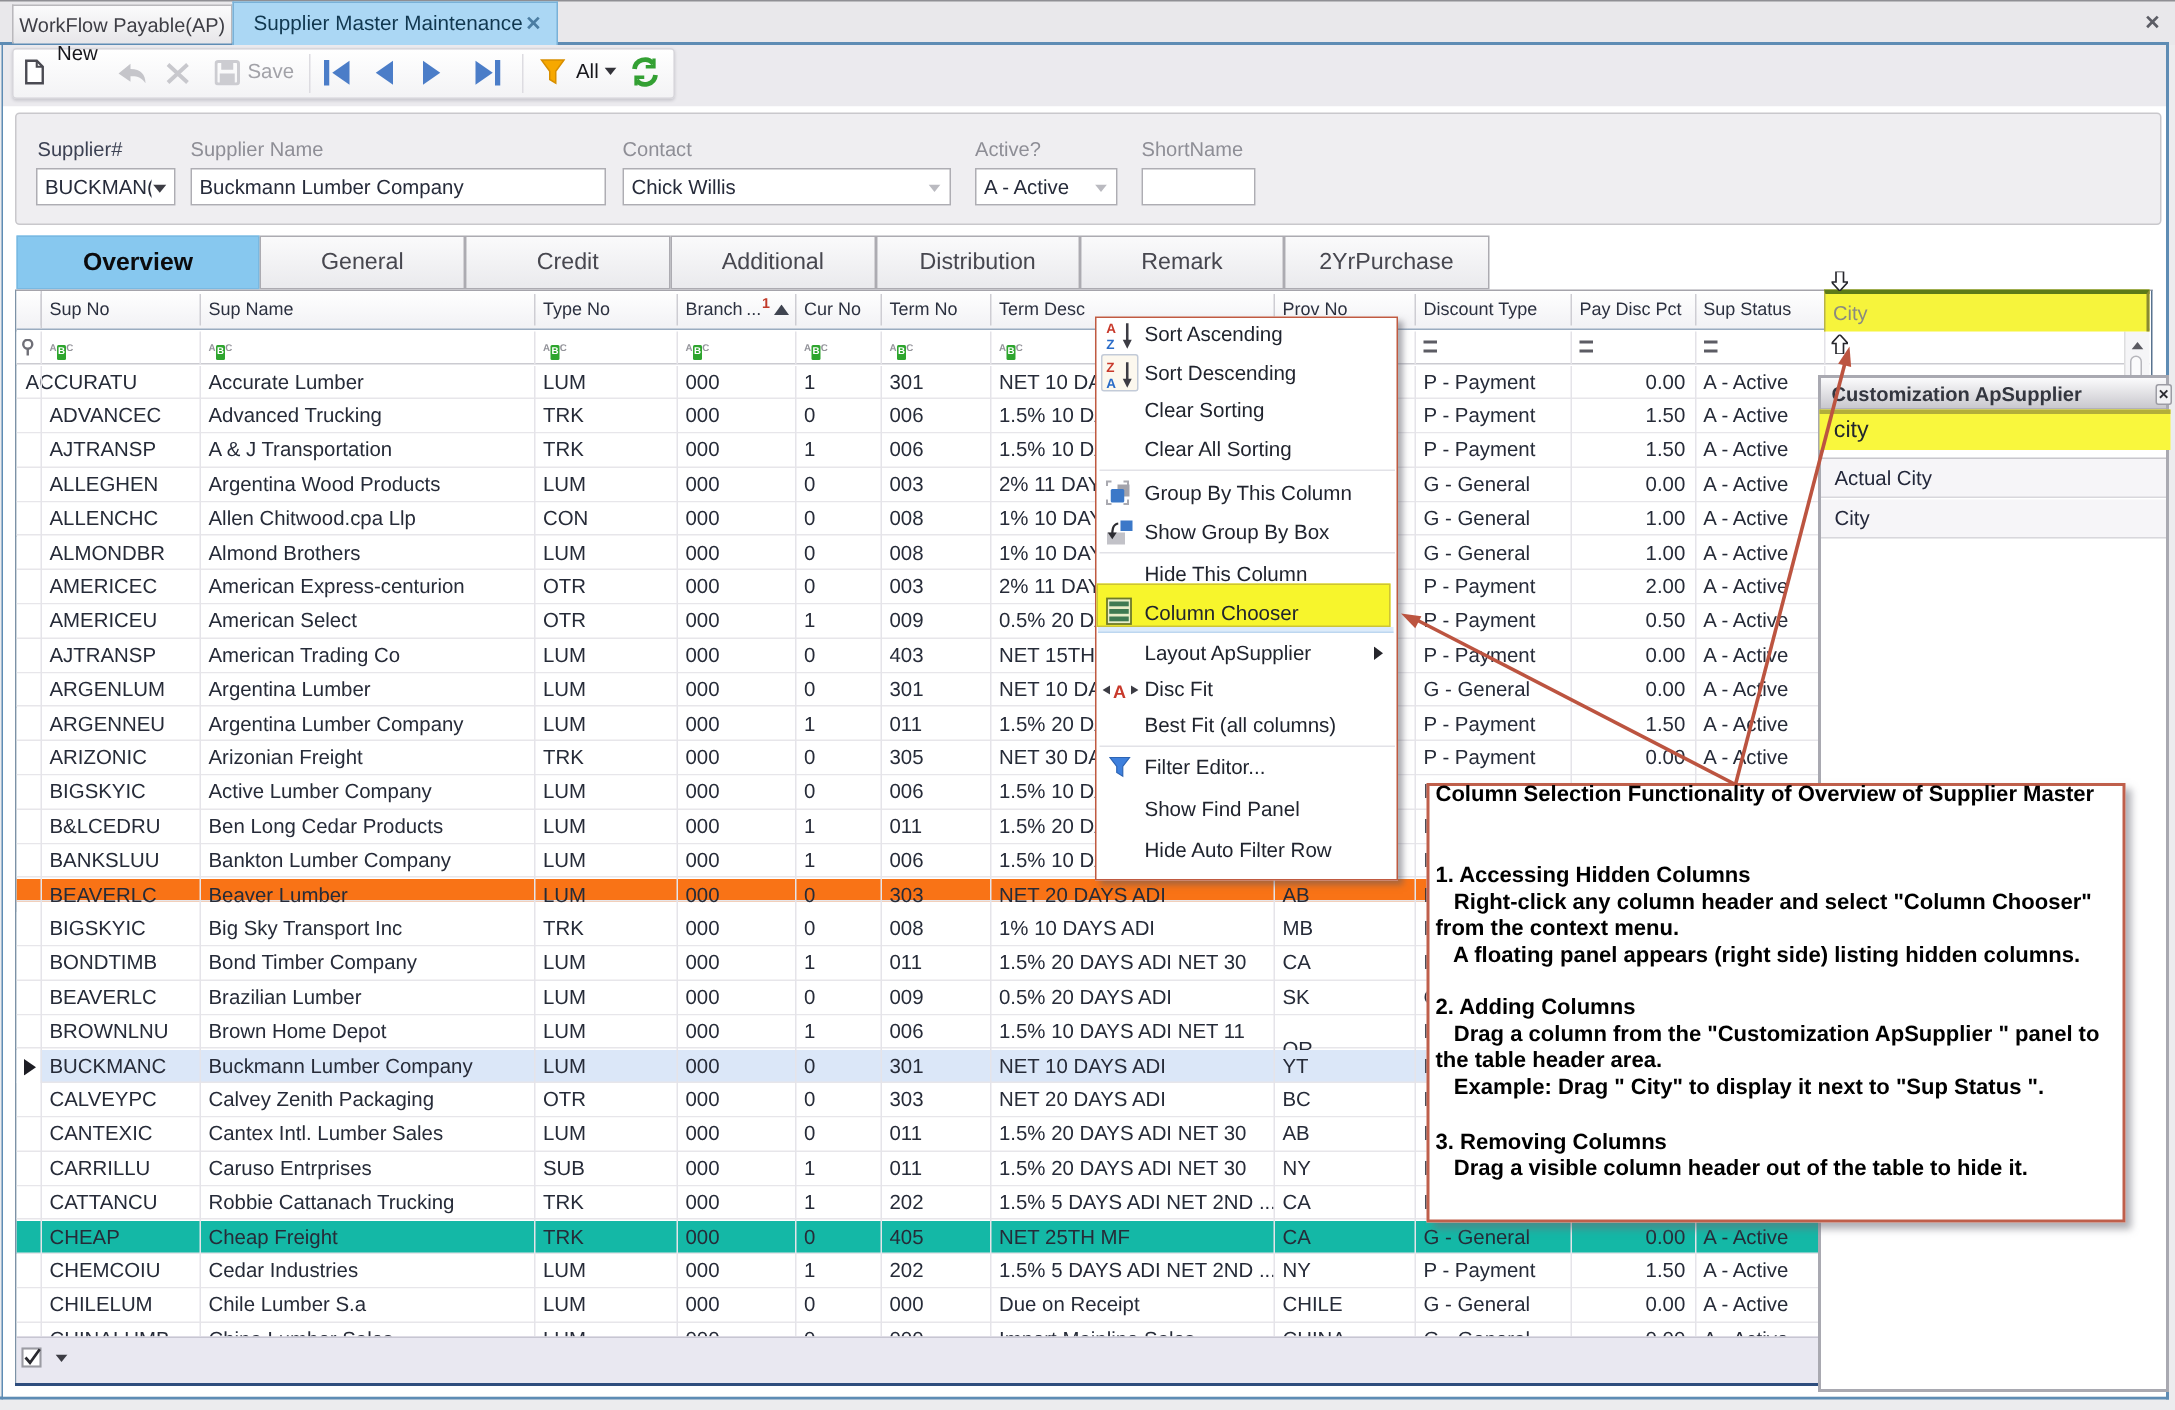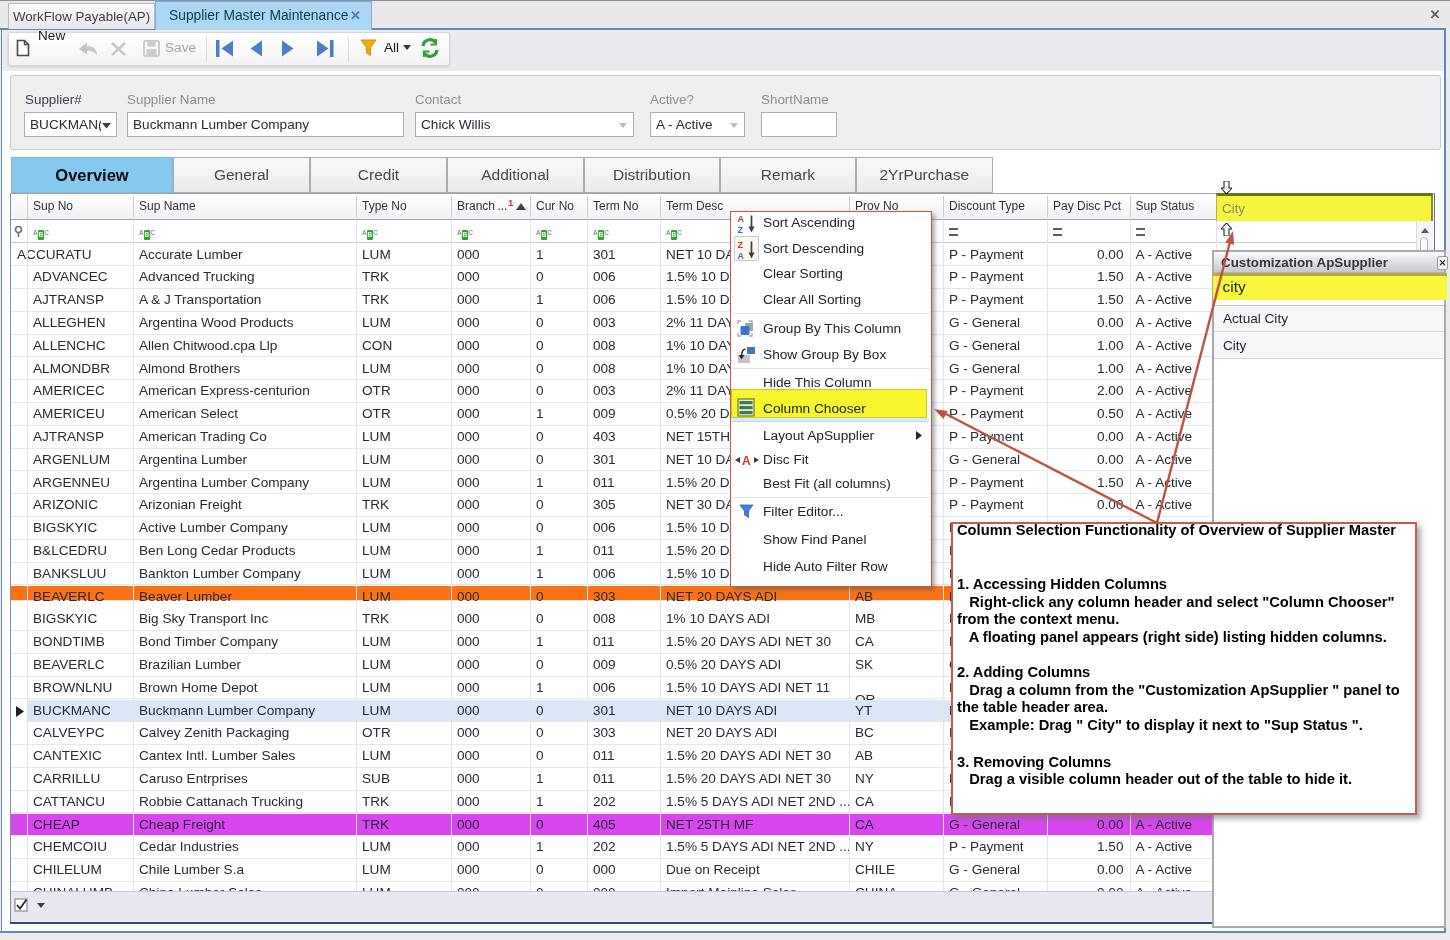--- a/index.html
+++ b/index.html
@@ -470,21 +470,21 @@
 <div class="cell" style="left:345px;top:0;width:95px;height:22.8px">TRK</div>
 <div class="cell" style="left:440px;top:0;width:79px;height:22.8px">000</div>
 <div class="cell" style="left:519px;top:0;width:57px;height:22.8px">1</div>
 <div class="cell" style="left:576px;top:0;width:73px;height:22.8px">202</div>
 <div class="cell" style="left:649px;top:0;width:189px;height:22.8px">1.5% 5 DAYS ADI NET 2ND ...</div>
 <div class="cell" style="left:838px;top:0;width:94px;height:22.8px">CA</div>
 <div class="cell" style="left:932px;top:0;width:104px;height:22.8px">P - Payment</div>
 <div class="cell" style="left:1118.5px;top:0;width:86.5px;height:22.8px">A - Active</div>
 <div class="cell" style="left:1036.5px;top:0;width:76.0px;height:22.8px;text-align:right;padding-left:0;padding-right:0">1.50</div>
 </div>
-<div class="a" style="left:0;top:570.0px;width:1422.0px;height:22.8px;background:#d946ef;border-bottom:1px solid #e7e6ea">
+<div class="a" style="left:0;top:570.0px;width:1422.0px;height:22.8px;background:#14b8a6;border-bottom:1px solid #e7e6ea">
 <div class="cell" style="left:16px;top:0;width:106px;height:22.8px">CHEAP</div>
 <div class="cell" style="left:122px;top:0;width:223px;height:22.8px">Cheap Freight</div>
 <div class="cell" style="left:345px;top:0;width:95px;height:22.8px">TRK</div>
 <div class="cell" style="left:440px;top:0;width:79px;height:22.8px">000</div>
 <div class="cell" style="left:519px;top:0;width:57px;height:22.8px">0</div>
 <div class="cell" style="left:576px;top:0;width:73px;height:22.8px">405</div>
 <div class="cell" style="left:649px;top:0;width:189px;height:22.8px">NET 25TH MF</div>
 <div class="cell" style="left:838px;top:0;width:94px;height:22.8px">CA</div>
 <div class="cell" style="left:932px;top:0;width:104px;height:22.8px">G - General</div>
 <div class="cell" style="left:1118.5px;top:0;width:86.5px;height:22.8px">A - Active</div>

